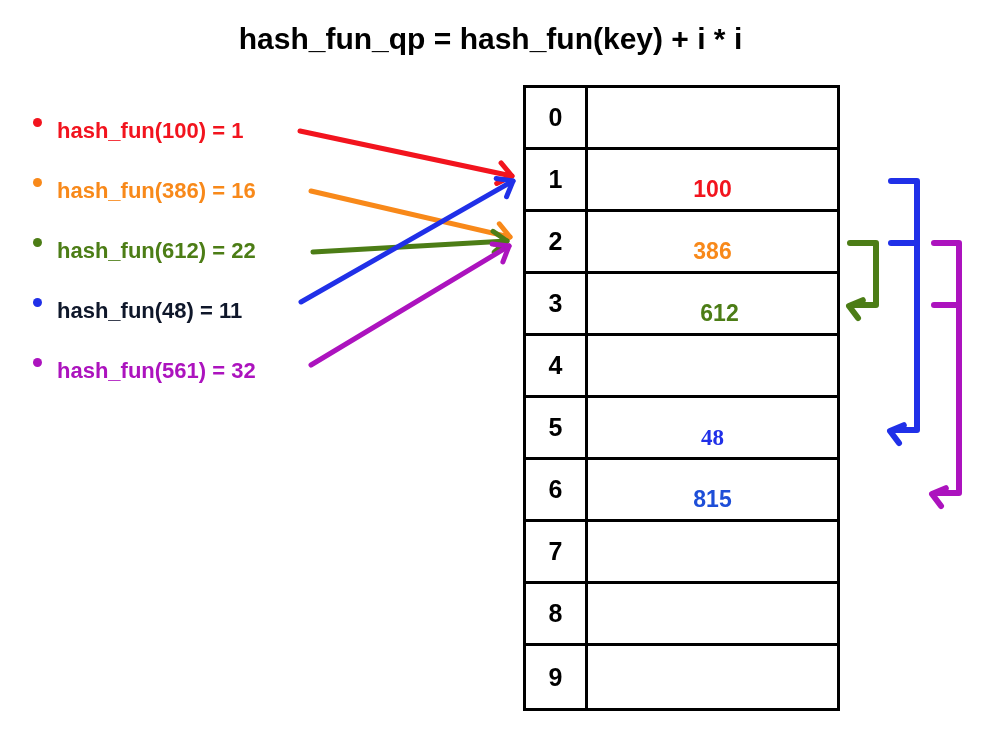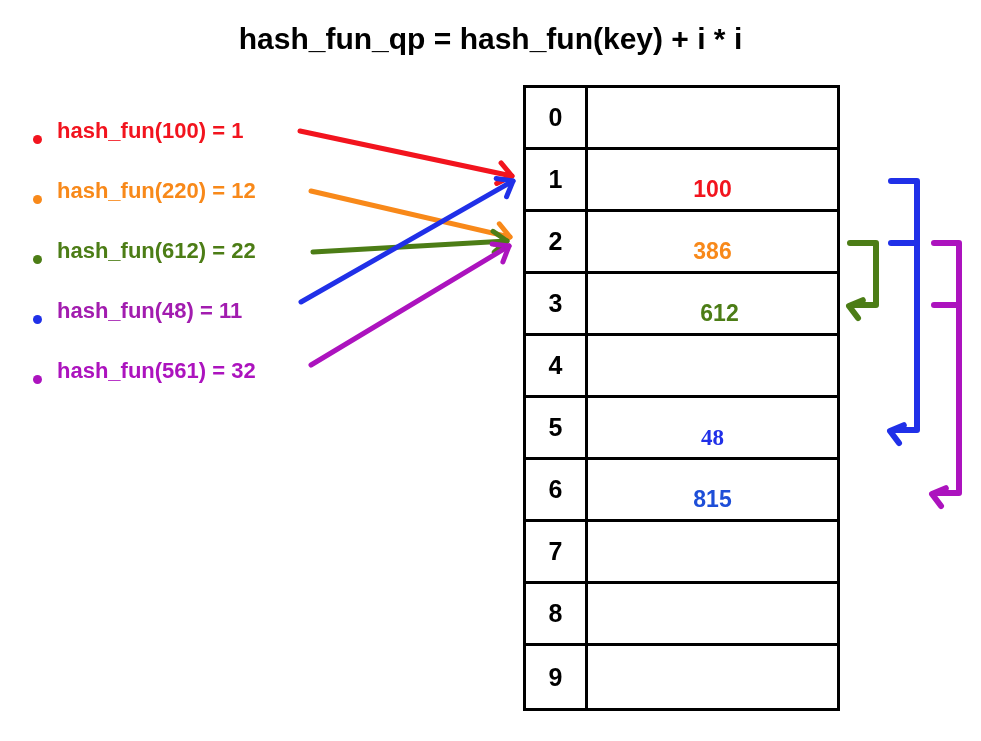--- a/index.html
+++ b/index.html
@@ -15,21 +15,21 @@
     position: absolute; top: 22px; left: 0; width: 100%;
     margin: 0; text-align: center;
     font-size: 30px; font-weight: bold; color: #000;
   }
 
   .hash-list {
     position: absolute; left: 30px; top: 118px;
     list-style: none; margin: 0; padding: 0;
   }
   .hash-item {
-    display: flex; align-items: flex-end;
+    display: flex; align-items: flex-start;
     height: 26px; margin-bottom: 34px;
     font-size: 22px; font-weight: bold; white-space: nowrap;
   }
   .bullet {
     width: 9px; height: 9px; border-radius: 50%;
     margin: 0 15px 0 3px; flex: 0 0 auto;
   }
 
   .htable {
     position: absolute; left: 523px; top: 85px; width: 317px;
@@ -64,29 +64,29 @@
 
 <div class="canvas">
   <h1 class="title">hash_fun_qp = hash_fun(key) + i * i</h1>
   <ul class="hash-list" id="hash-list">
       <li class="hash-item">
         <span class="bullet" style="background: rgb(242, 20, 30);"></span>
         <span style="color: rgb(242, 20, 30);">hash_fun(100) = 1</span>
       </li>
       <li class="hash-item">
         <span class="bullet" style="background: rgb(248, 137, 26);"></span>
-        <span style="color: rgb(248, 137, 26);">hash_fun(220) = 12</span>
+        <span style="color: rgb(248, 137, 26);">hash_fun(386) = 16</span>
       </li>
       <li class="hash-item">
         <span class="bullet" style="background: rgb(76, 125, 22);"></span>
         <span style="color: rgb(76, 125, 22);">hash_fun(612) = 22</span>
       </li>
       <li class="hash-item">
         <span class="bullet" style="background: rgb(32, 48, 232);"></span>
-        <span style="color: #a21caf;">hash_fun(48) = 11</span>
+        <span style="color: #0f172a;">hash_fun(48) = 11</span>
       </li>
       <li class="hash-item">
         <span class="bullet" style="background: rgb(172, 19, 190);"></span>
         <span style="color: rgb(172, 19, 190);">hash_fun(561) = 32</span>
       </li>
     </ul>
   <div class="htable" id="hash-table">
       <div class="hrow">
         <div class="cell-idx">0</div>
         <div class="cell-val"></div>

